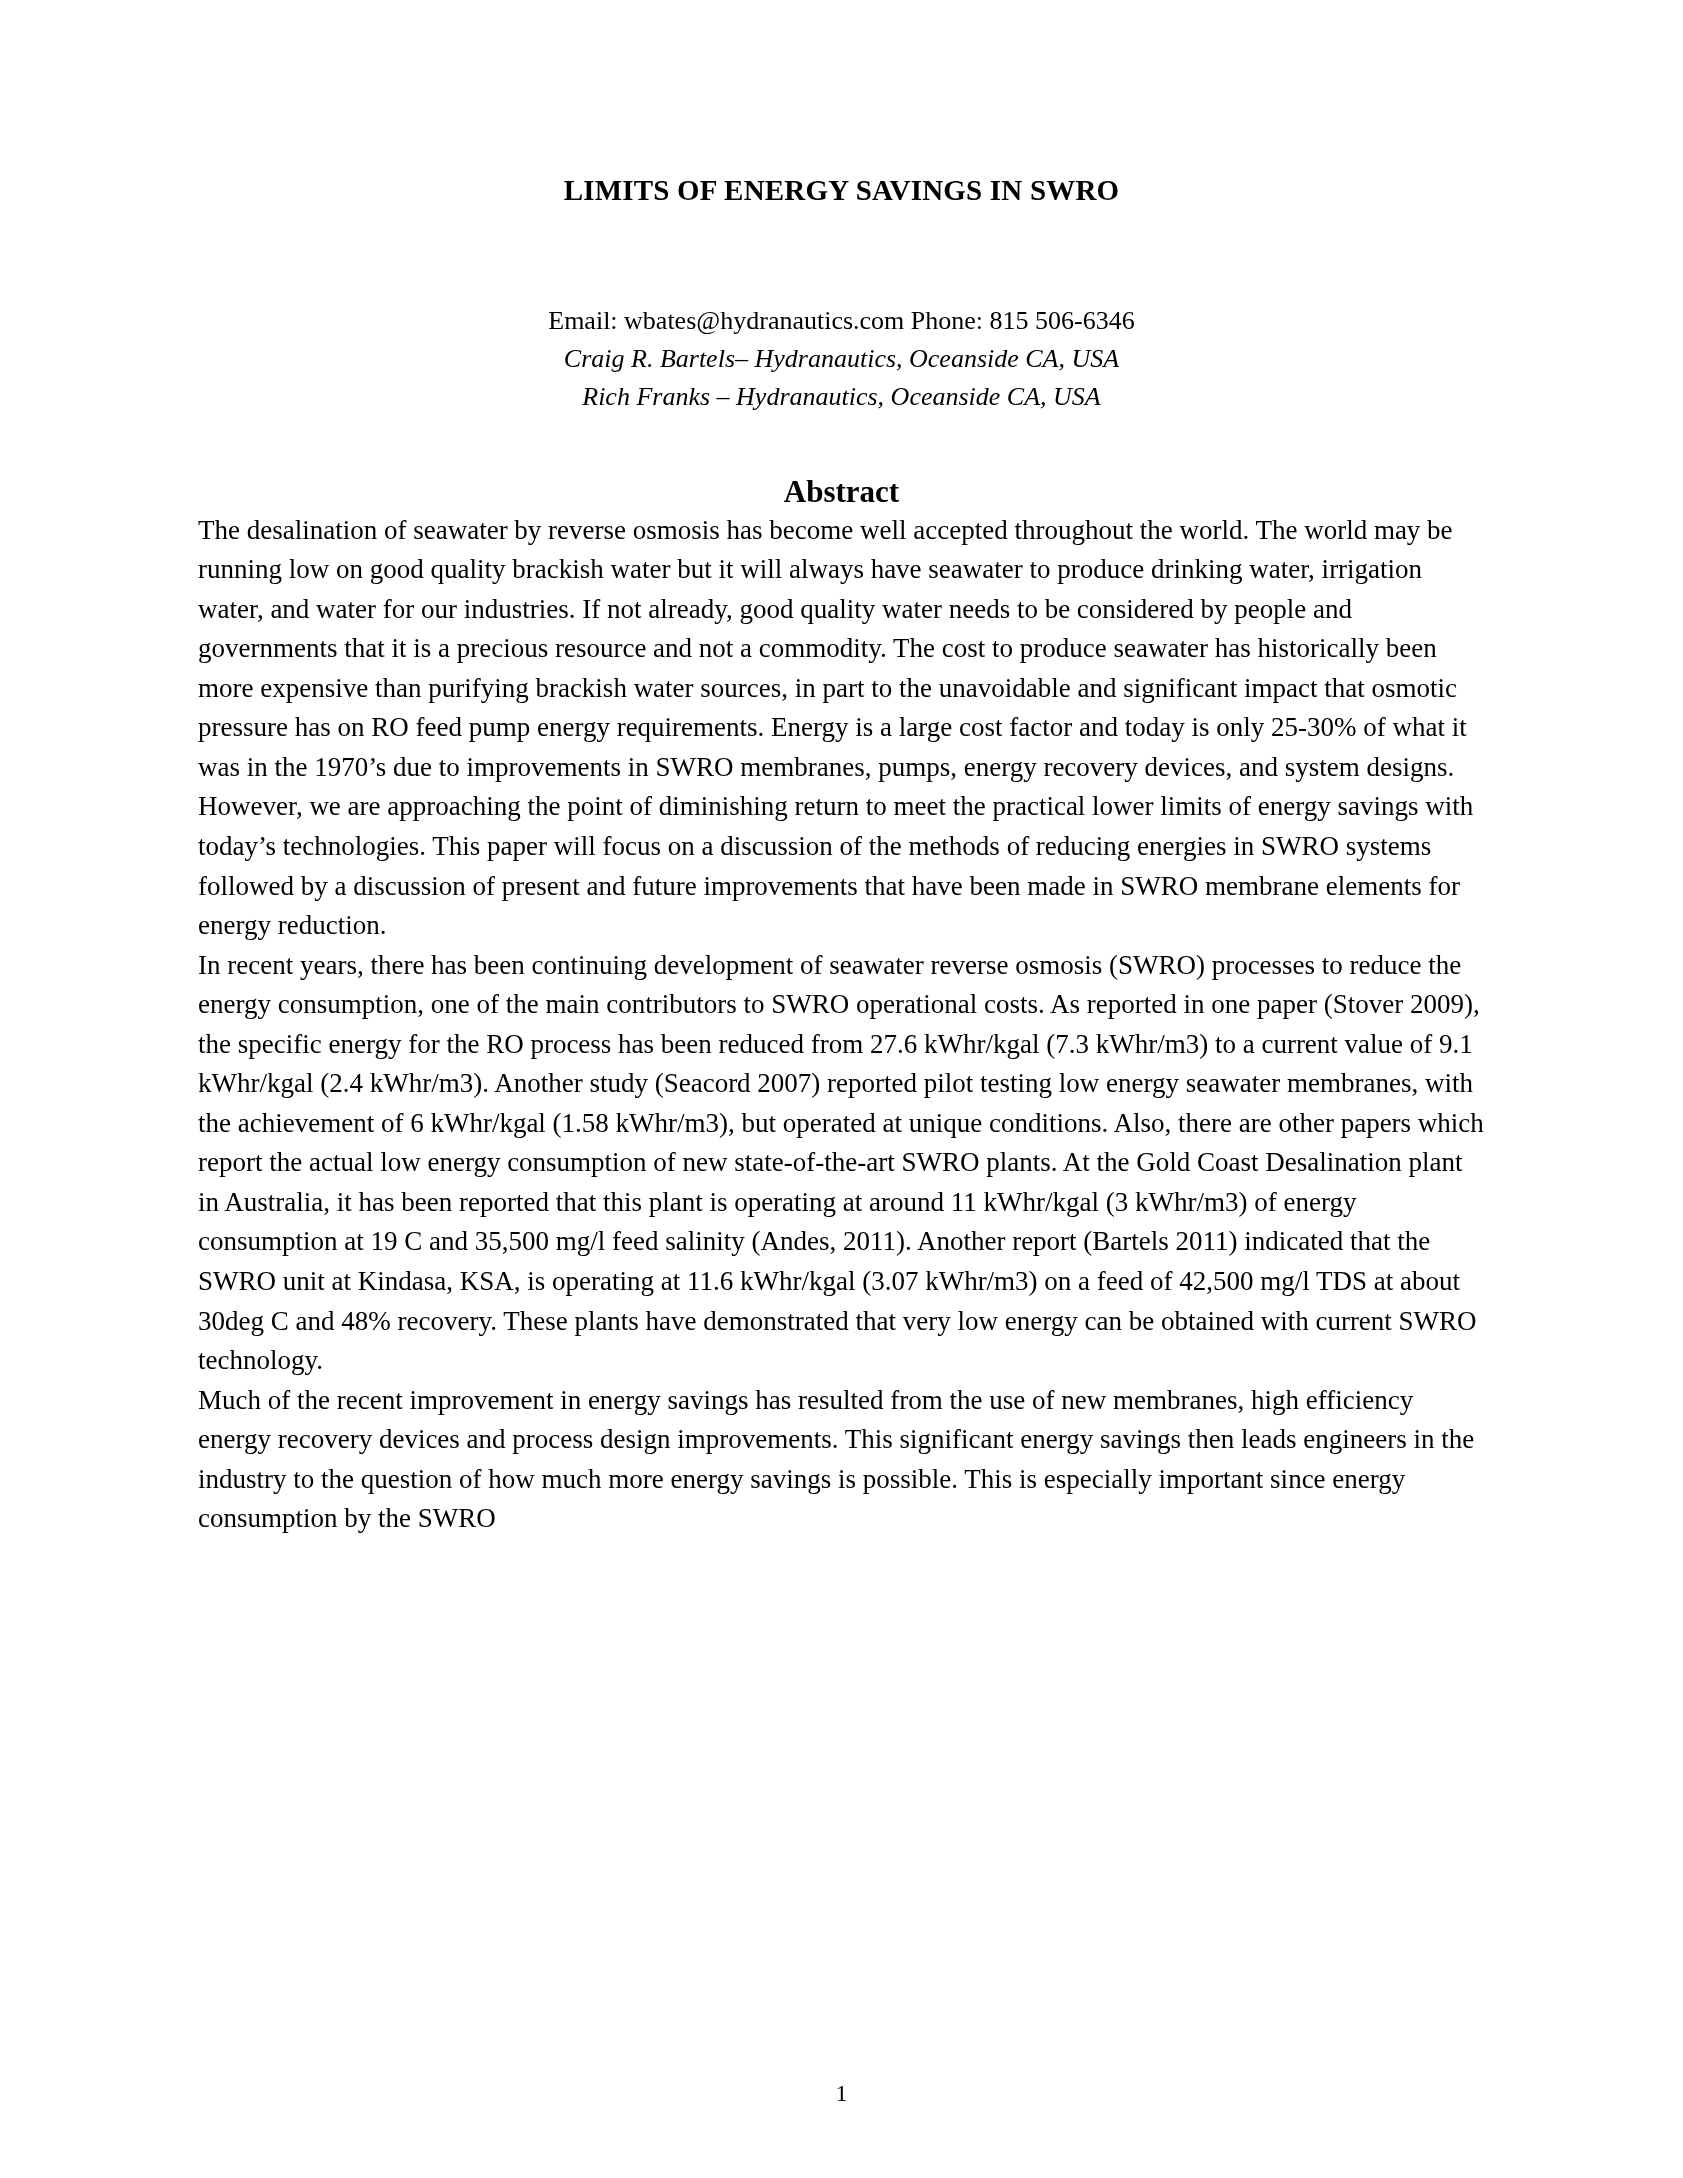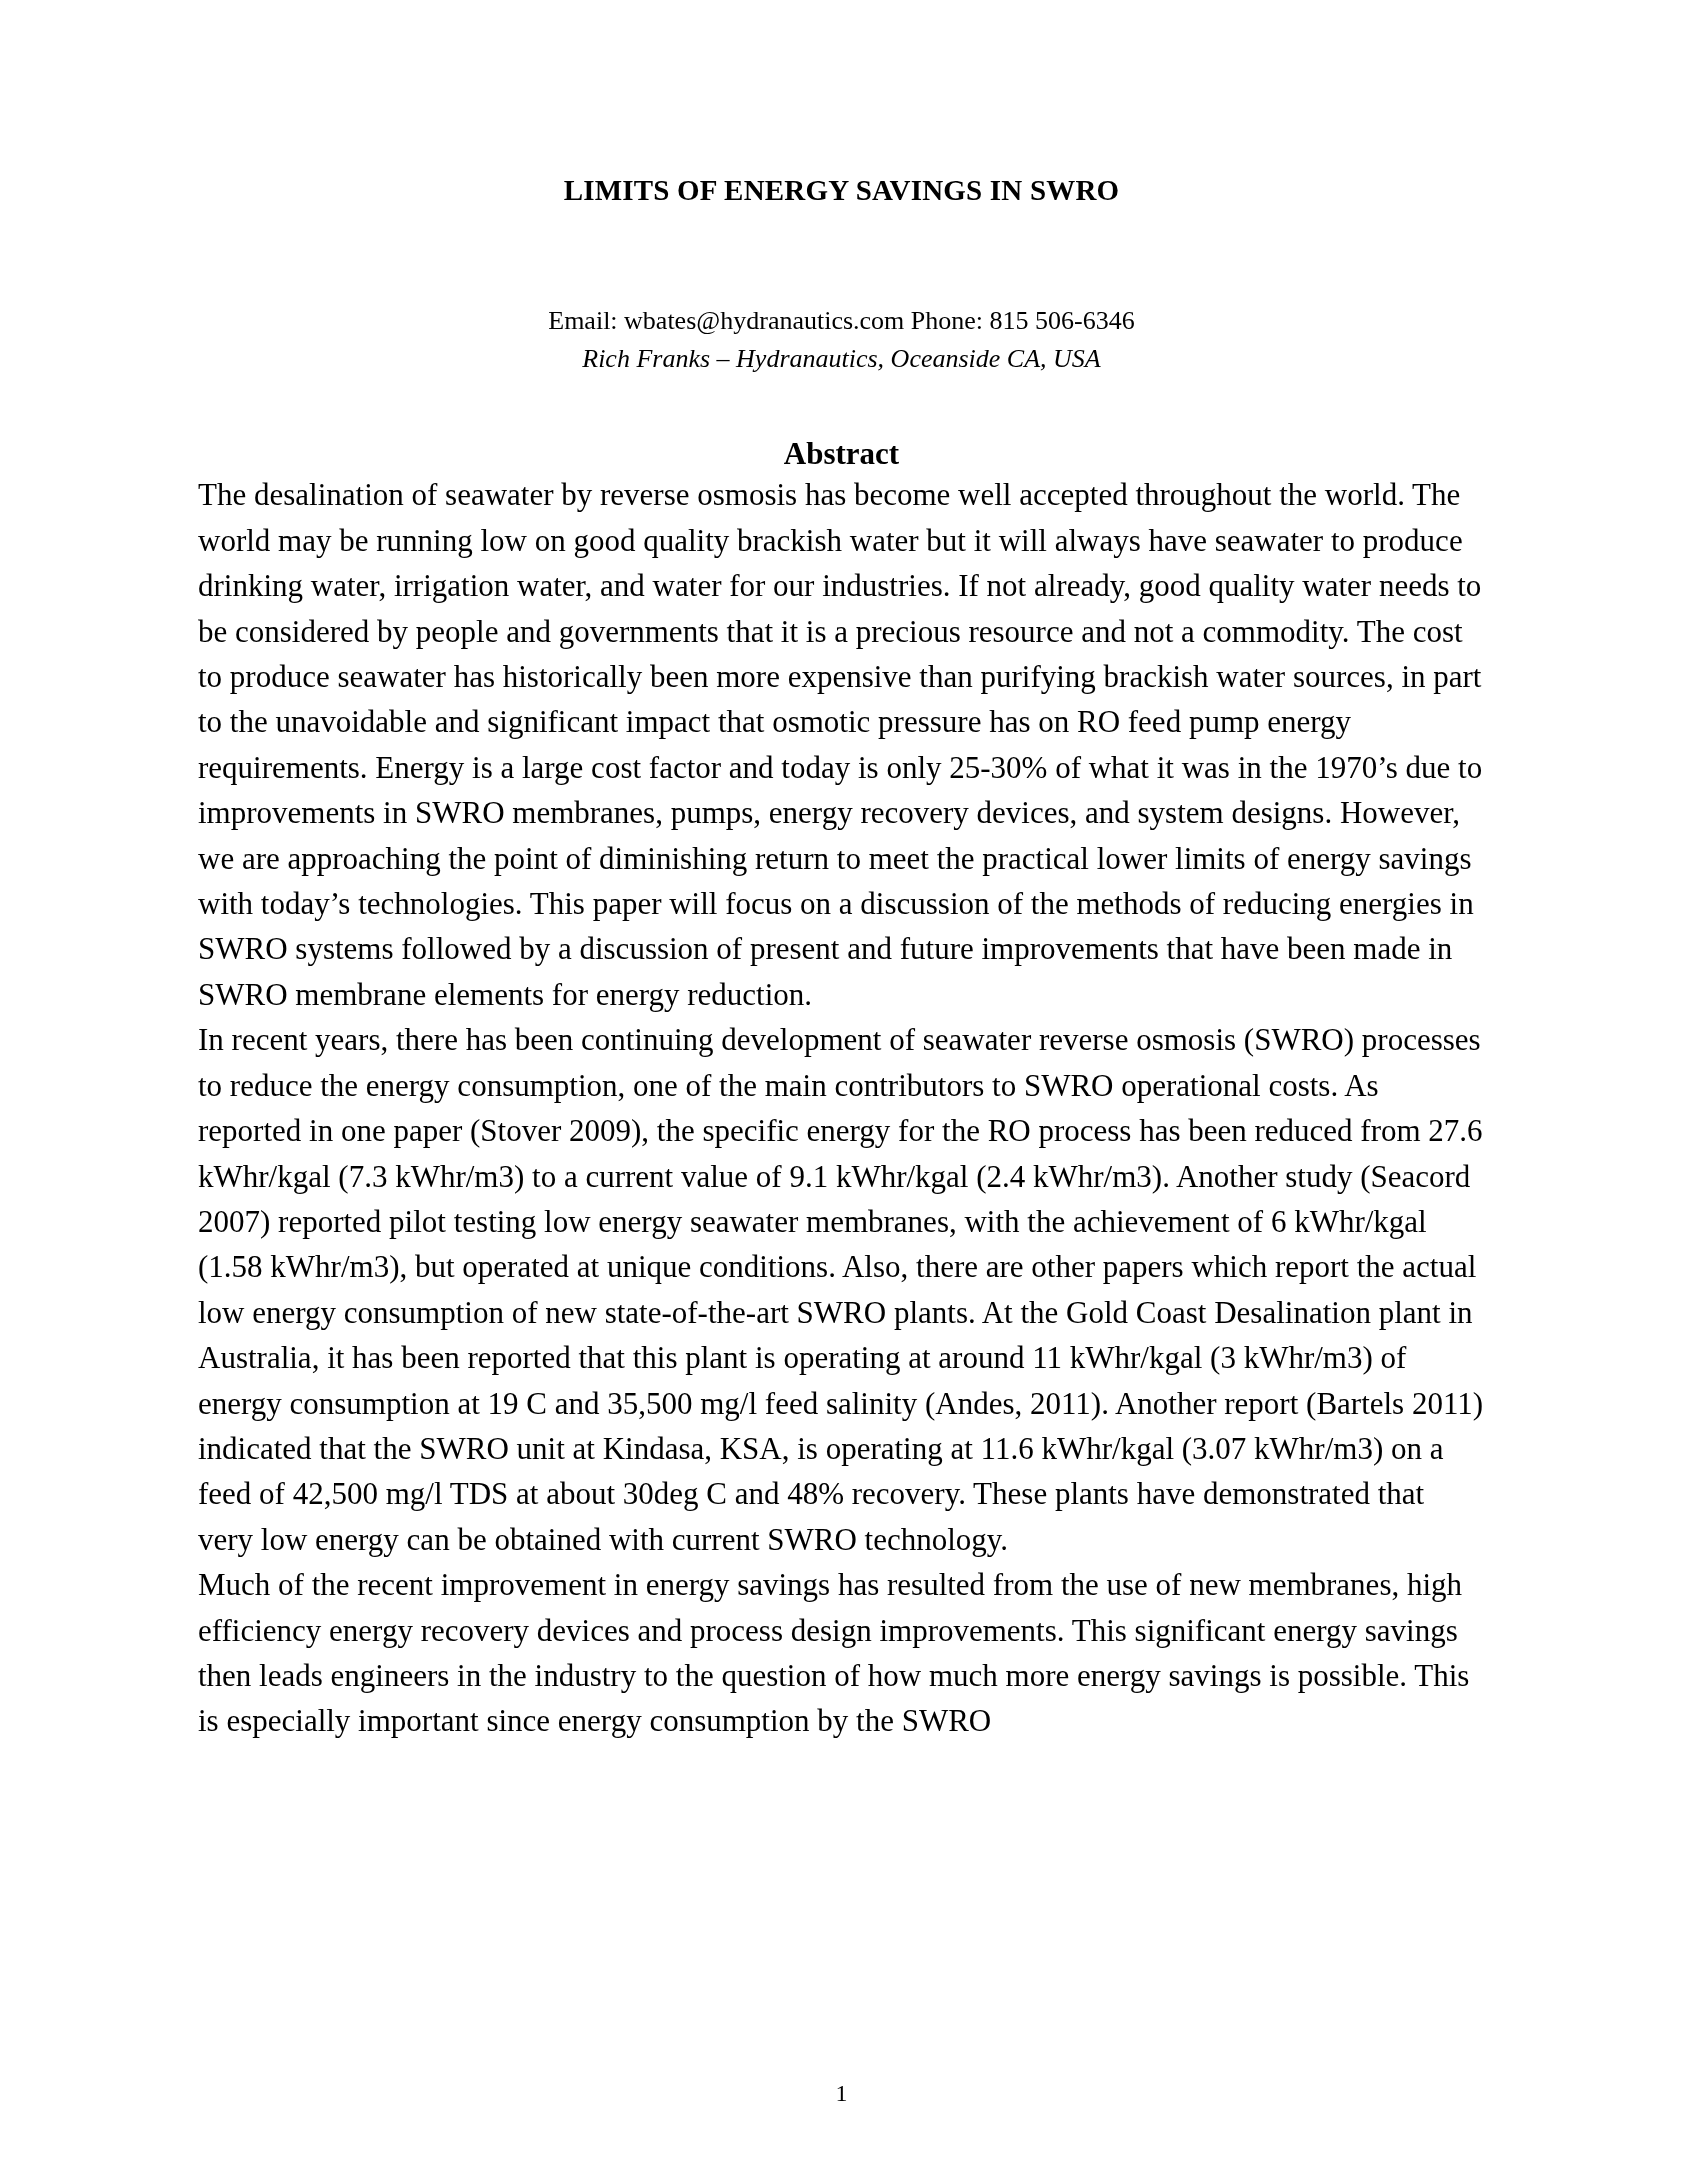--- a/index.html
+++ b/index.html
@@ -50,21 +50,21 @@
     line-height: 1.2;
   }
   .sec-abstract {
     margin-top: 57px;
     text-align: center;
   }
   .sec-intro {
     margin-top: 95px;
   }
   p.body-par {
-    font-size: 31px;
+    font-size: 27px;
     line-height: 1.465;
     text-align: left;
     margin: 0;
   }
   .p-abstract {
     margin-top: 55px;
   }
   .p-intro-1 {
     margin-top: 57px;
   }
@@ -82,20 +82,21 @@
 </style>
 </head>
 <body>
 
 <div class="page">
 
   <h1 class="doc-title">LIMITS OF ENERGY SAVINGS IN SWRO</h1>
 
   <div class="authors">
     <div class="plain">Email: wbates@hydranautics.com   Phone: 815 506-6346</div>
+    <div>Craig R. Bartels– Hydranautics, Oceanside CA, USA</div>
     <div>Rich Franks – Hydranautics, Oceanside CA, USA</div>
   </div>
 
   <h2 class="section-head sec-abstract">Abstract</h2>
   <p class="body-par p-abstract">The desalination of seawater by reverse osmosis has become well accepted throughout the world. The world may be running low on good quality brackish water but it will always have seawater to produce drinking water, irrigation water, and water for our industries. If not already, good quality water needs to be considered by people and governments that it is a precious resource and not a commodity. The cost to produce seawater has historically been more expensive than purifying brackish water sources, in part to the unavoidable and significant impact that osmotic pressure has on RO feed pump energy requirements.  Energy is a large cost factor and today is only 25-30% of what it was in the 1970’s due to improvements in SWRO membranes, pumps, energy recovery devices, and system designs. However, we are approaching the point of diminishing return to meet the practical lower limits of energy savings with today’s technologies. This paper will focus on a discussion of the methods of reducing energies in SWRO systems followed by a discussion of present and future improvements that have been made in SWRO membrane elements for energy reduction.</p>
 
   <p class="body-par p-intro-1">In recent years, there has been continuing development of seawater reverse osmosis (SWRO) processes to reduce the energy consumption, one of the main contributors to SWRO operational costs.    As reported in one paper (Stover 2009), the specific energy for the RO process has been reduced from 27.6 kWhr/kgal (7.3 kWhr/m3) to a current value of  9.1 kWhr/kgal (2.4 kWhr/m3). Another study (Seacord 2007) reported pilot testing low energy seawater membranes, with the achievement of 6 kWhr/kgal (1.58 kWhr/m3), but operated at unique conditions. Also, there are other papers which report the actual low energy consumption of new state-of-the-art SWRO plants.  At the Gold Coast Desalination plant in Australia, it has been reported that this plant is operating at around 11 kWhr/kgal (3 kWhr/m3) of energy consumption at 19 C and 35,500 mg/l feed salinity (Andes, 2011).  Another report (Bartels 2011) indicated that the SWRO unit at Kindasa, KSA, is operating at 11.6 kWhr/kgal (3.07 kWhr/m3) on a feed of 42,500 mg/l TDS at about 30deg C and 48% recovery.   These plants have demonstrated that very low energy can be obtained with current SWRO technology.</p>
   <p class="body-par p-intro-2">Much of the recent improvement in energy savings has resulted from the use of new membranes, high efficiency energy recovery devices and process design improvements.  This significant energy savings then leads engineers in the industry to the question of how much more energy savings is possible.  This is especially important since energy consumption by the SWRO</p>
 
   <div class="page-number">1</div>

